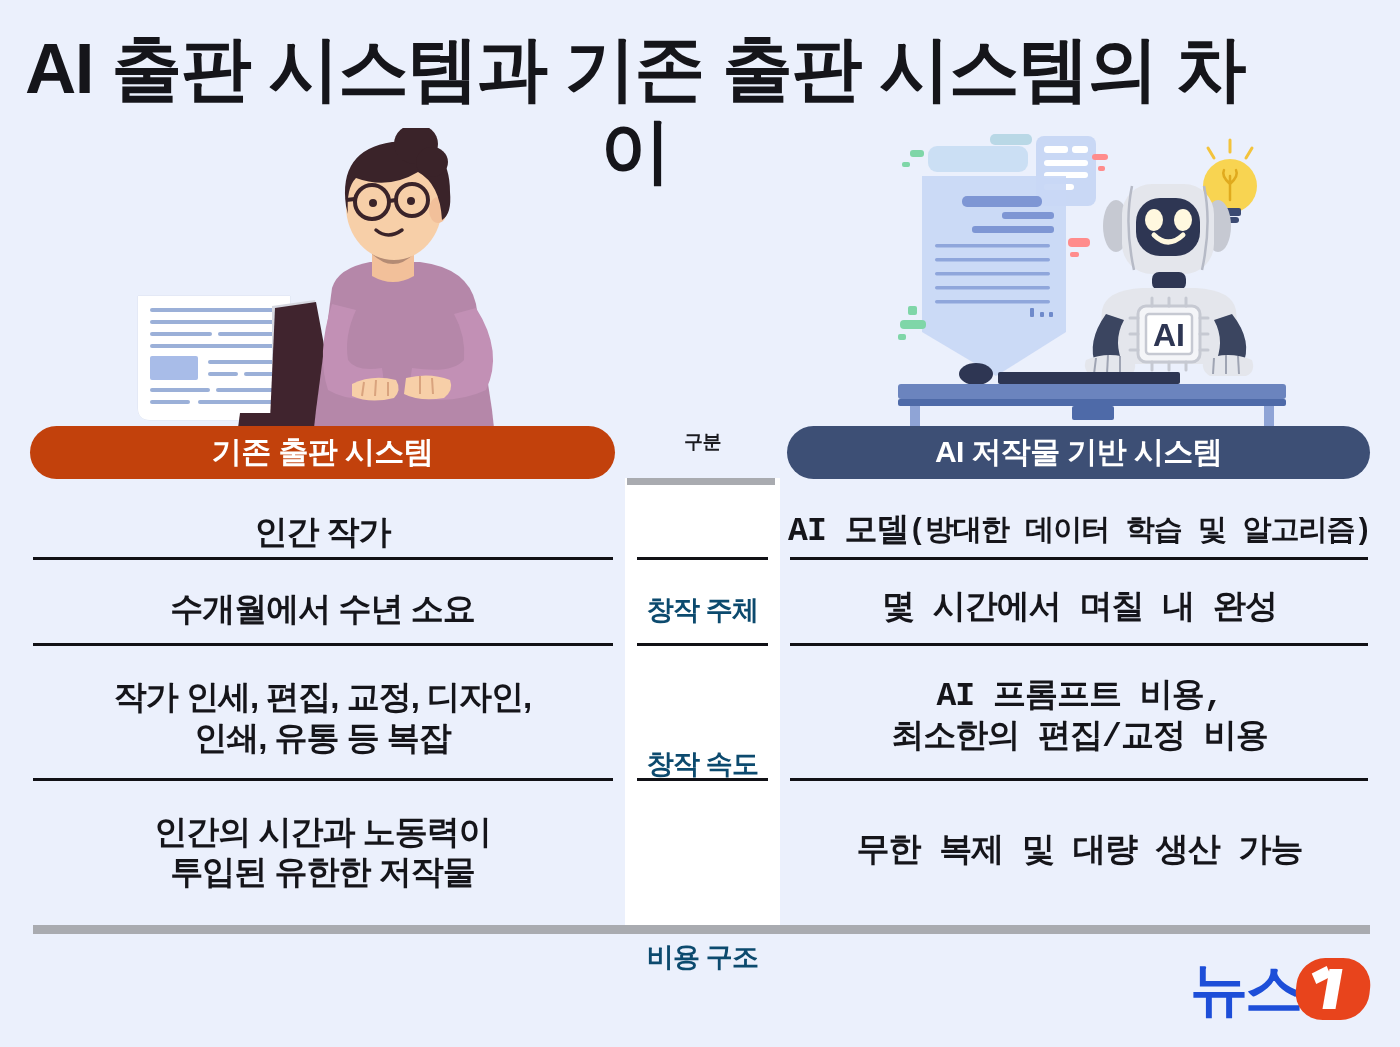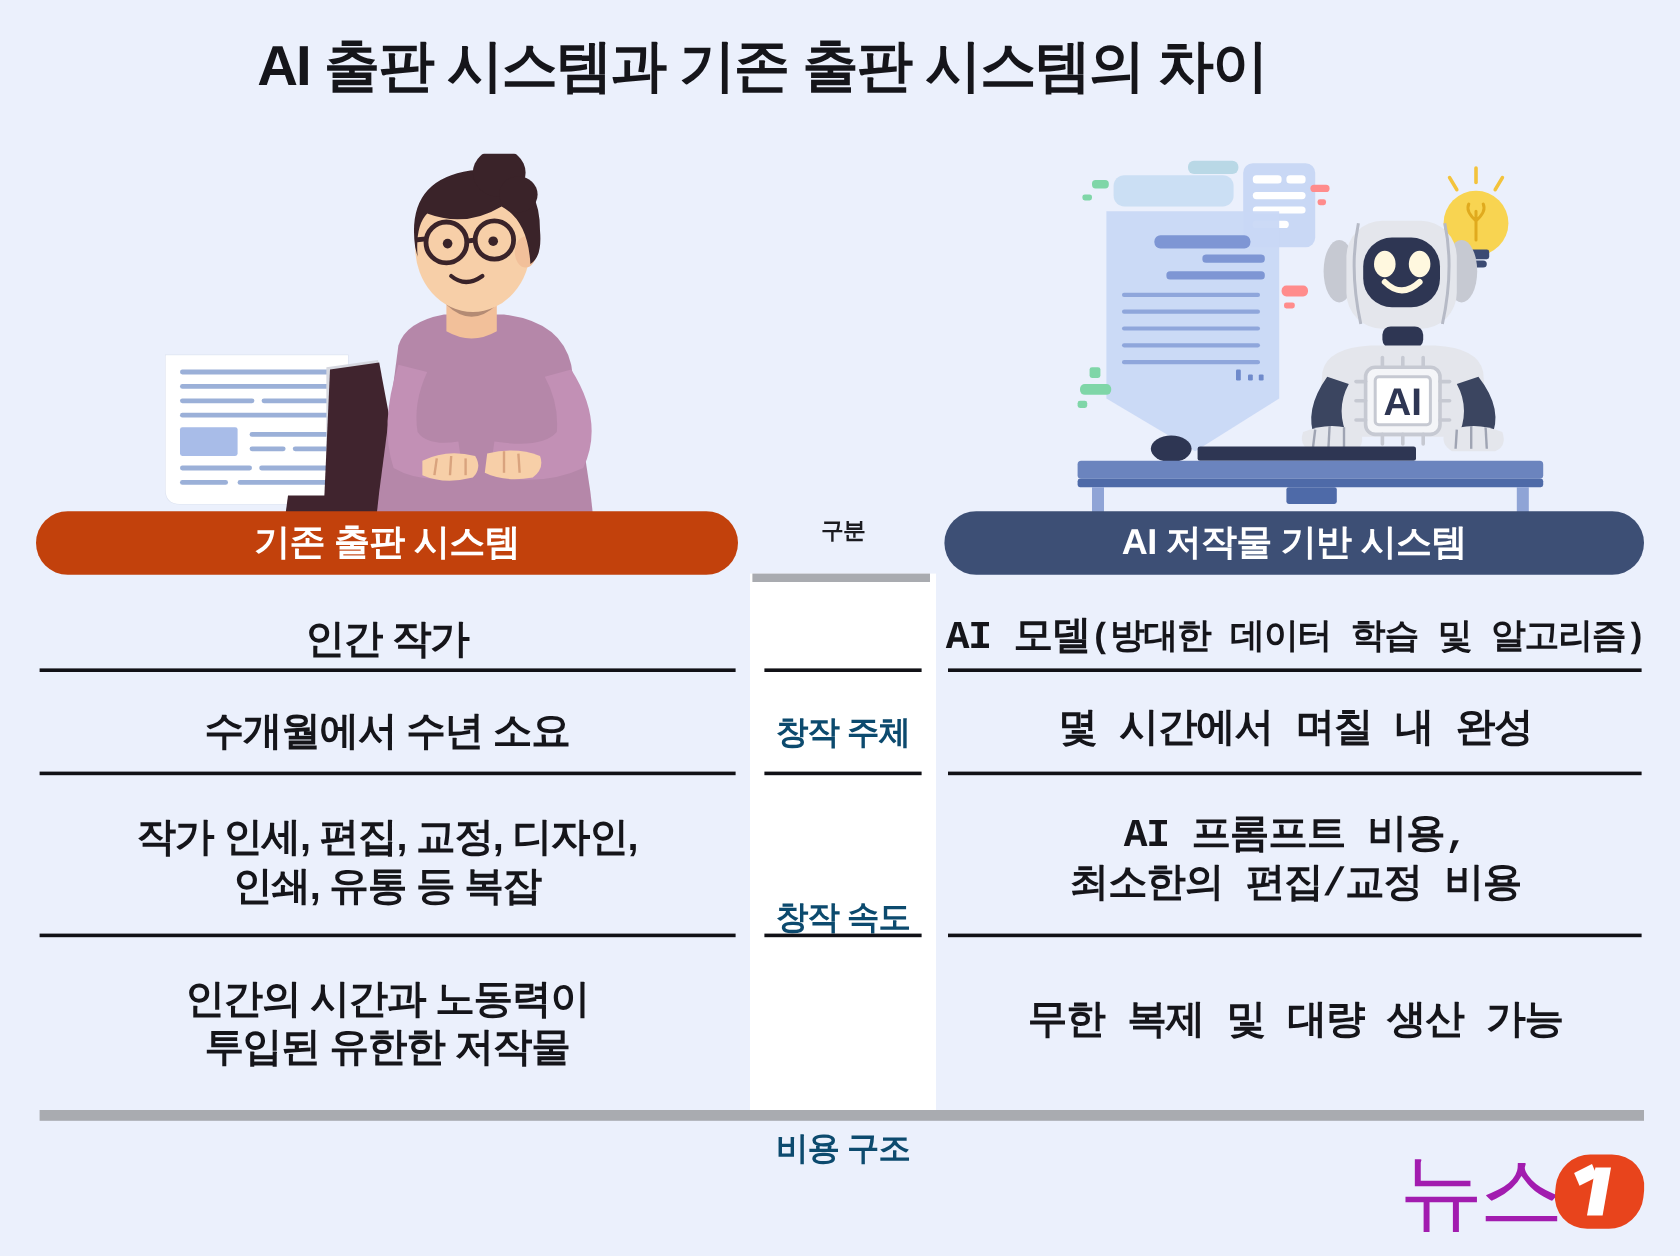--- a/index.html
+++ b/index.html
@@ -16,21 +16,21 @@
     position: relative;
   }
 
   
   .title {
     position: absolute;
     top: 28px;
     left: 0;
     width: 1270px;
     text-align: center;
-    font-size: 47px;
+    font-size: 71px;
     font-weight: 800;
     letter-spacing: -1.5px;
     color: #15151A;
     line-height: 1.15;
   }
 
   
   .illus {
     position: absolute;
     overflow: hidden;
@@ -150,23 +150,23 @@
   
   .logo {
     position: absolute;
     right: 30px;
     top: 958px;
     display: flex;
     align-items: center;
     gap: 2px;
   }
   .logo-text {
-    font-size: 70px;
-    font-weight: 400;
-    color: #a21caf;
+    font-size: 58px;
+    font-weight: 700;
+    color: #1d4ed8;
     letter-spacing: -3px;
     line-height: 1;
   }
   .logo-mark {
     width: 74px;
     height: 62px;
     background: #E8441C;
     border-radius: 26px 30px 26px 30px;
     position: relative;
     transform: skewX(-6deg);

